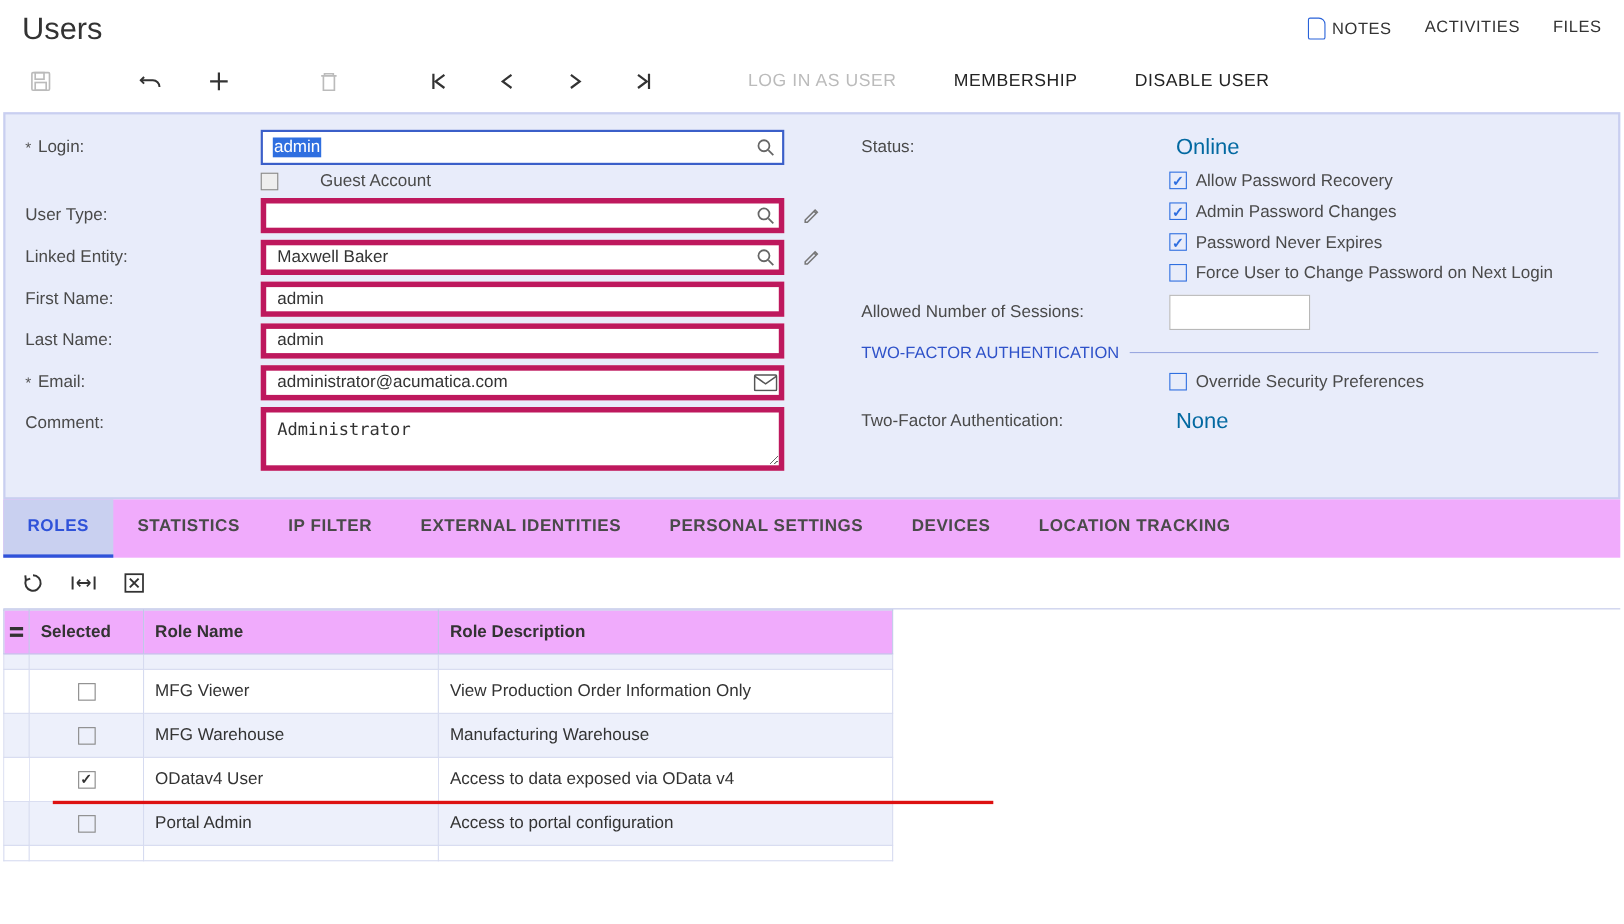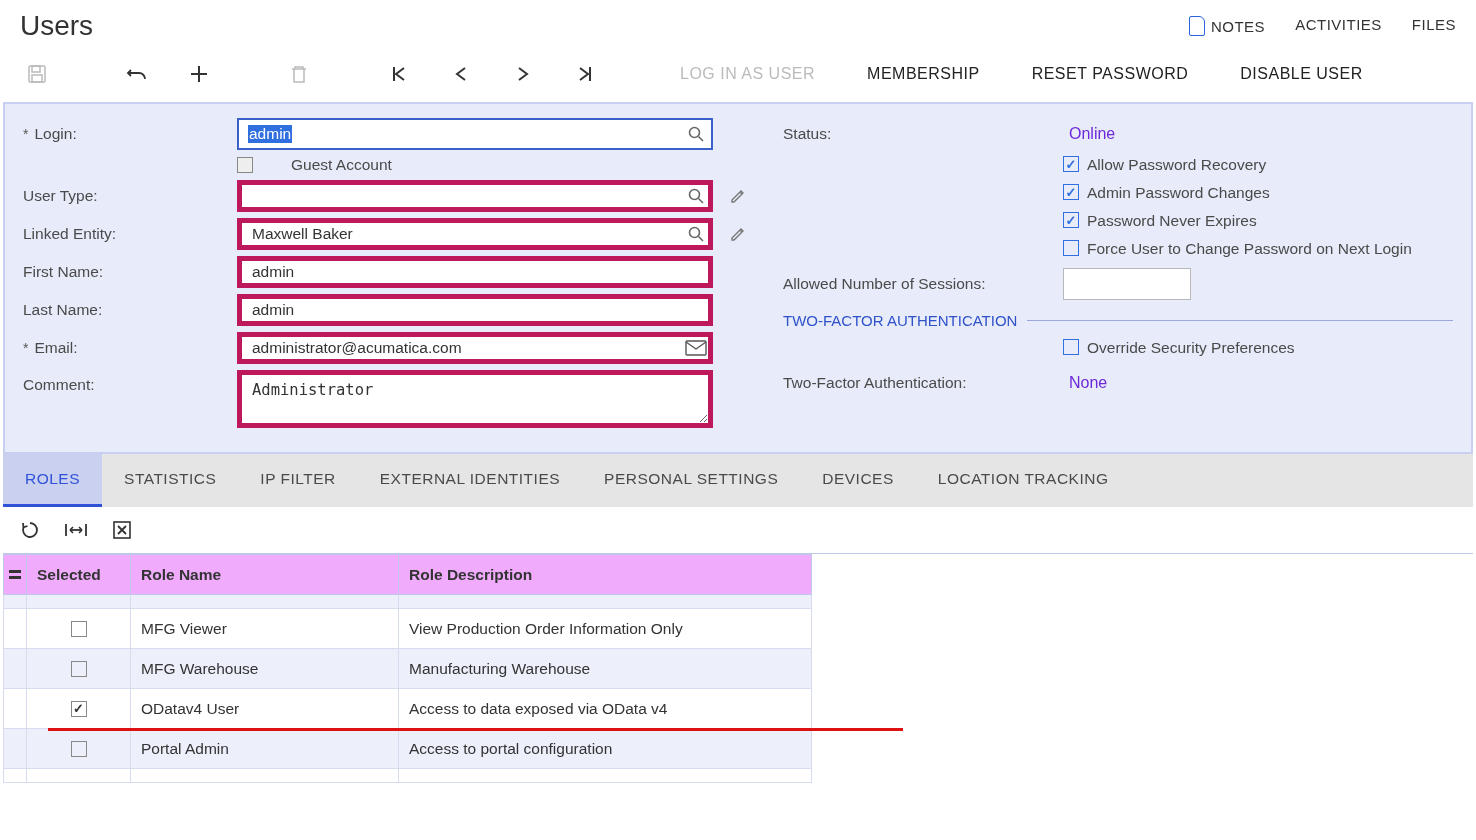--- a/index.html
+++ b/index.html
@@ -36,33 +36,33 @@
   .login-sel { background:#2f6fe0; color:#fff; padding:0 1px; }
   .lookup-icon { position:absolute; right:8px; top:50%; transform:translateY(-50%); width:18px; height:18px; pointer-events:auto; cursor:pointer; }
   .mail-icon { position:absolute; right:6px; top:50%; transform:translateY(-50%); width:22px; height:16px; cursor:pointer; }
   .pencil-btn { width:30px; height:30px; margin-left:10px; display:flex; align-items:center; justify-content:center; cursor:pointer; color:#777; }
   textarea.text-input { height:58px; resize:both; padding-top:6px; }
   .chk-row { display:flex; align-items:center; margin-bottom:6px; padding-left:214px;gap:30px; }
   .chk { width:16px; height:16px; border:1px solid #888; background:#eee; margin-right:8px; display:flex; align-items:center; justify-content:center; font-size:13px; color:#333; }
   .chk.disabled { background:#eee; }
 
   .col-right .form-row .label { width:280px; }
-  .status-val { font-size:16px; color:#6d28d9; padding-left:6px; }
+  .status-val { font-size:20px; color:#0369a1; padding-left:6px; }
   .chk-right-row { display:flex; align-items:flex-start; margin:4px 0 10px 280px; }
   .chk2 { width:16px; height:16px; border:1.5px solid #2f6fe0; margin-right:8px; display:flex; align-items:center; justify-content:center; }
   .chk2.checked::after { content:"✓"; font-size:13px; color:#2f6fe0; font-weight:bold; line-height:1; }
   .chk-label { font-size:15.5px; color:#4a4a4a; }
   .mini-input { width:128px; height:32px; border:1px solid #b8b8b8; background:#fff; }
   .section-head { display:flex; align-items:center; margin:12px 0 10px 0; }
   .section-title { color:#2f52c9; font-size:15px; white-space:nowrap; padding-right:10px; }
   .section-rule { flex:1; height:1px; background:#9aa8e0; }
 
   
   .tabs-wrap { margin:0 3px; }
-  .tabs { display:flex; background:#e5e5e5; padding:0; }
+  .tabs { display:flex; background:#f0abfc; padding:0;font-weight:bold; }
   .tab { padding:16px 22px; font-size:15.5px; letter-spacing:0.5px; color:#4a4a4a; cursor:pointer; }
   .tab.active { color:#2f52d9; border-bottom:3px solid #2f52d9; background:#c9d0f0; }
 
   .grid-toolbar { display:flex; align-items:center; gap:20px; padding:10px 14px; }
   .gt-btn { width:26px; height:26px; display:flex; align-items:center; justify-content:center; cursor:pointer; color:#333; }
 
   
   .grid-wrap { margin:0 3px; border-top:1px solid #c0c7e8; }
   table.grid { border-collapse:collapse; width:810px; font-size:15.5px; }
   table.grid th { background:#f0abfc; border:1px solid #c0c7e8; padding:8px 10px; text-align:left; font-weight:bold; color:#333; }
@@ -145,21 +145,20 @@
   </div>
   <div class="tb-btn">
     <svg width="18" height="18" viewBox="0 0 18 18">
         <path d="M4 3 L12 9 L4 15" fill="none" stroke="currentColor" stroke-width="2"></path>
         <path d="M14 2 V16" stroke="currentColor" stroke-width="2"></path>
       </svg>
   </div>
   <div class="tb-sep"></div>
   <div class="tb-text-btn disabled">LOG IN AS USER</div>
   <div class="tb-text-btn">MEMBERSHIP</div>
-  <div class="tb-text-btn">RESET PASSWORD</div>
   <div class="tb-text-btn">DISABLE USER</div>
 </div>
 
 <div class="panel">
   <div class="form-cols">
 
     <div class="col-left">
       <div class="form-row">
         <div class="label">
             <span class="req">*</span>

